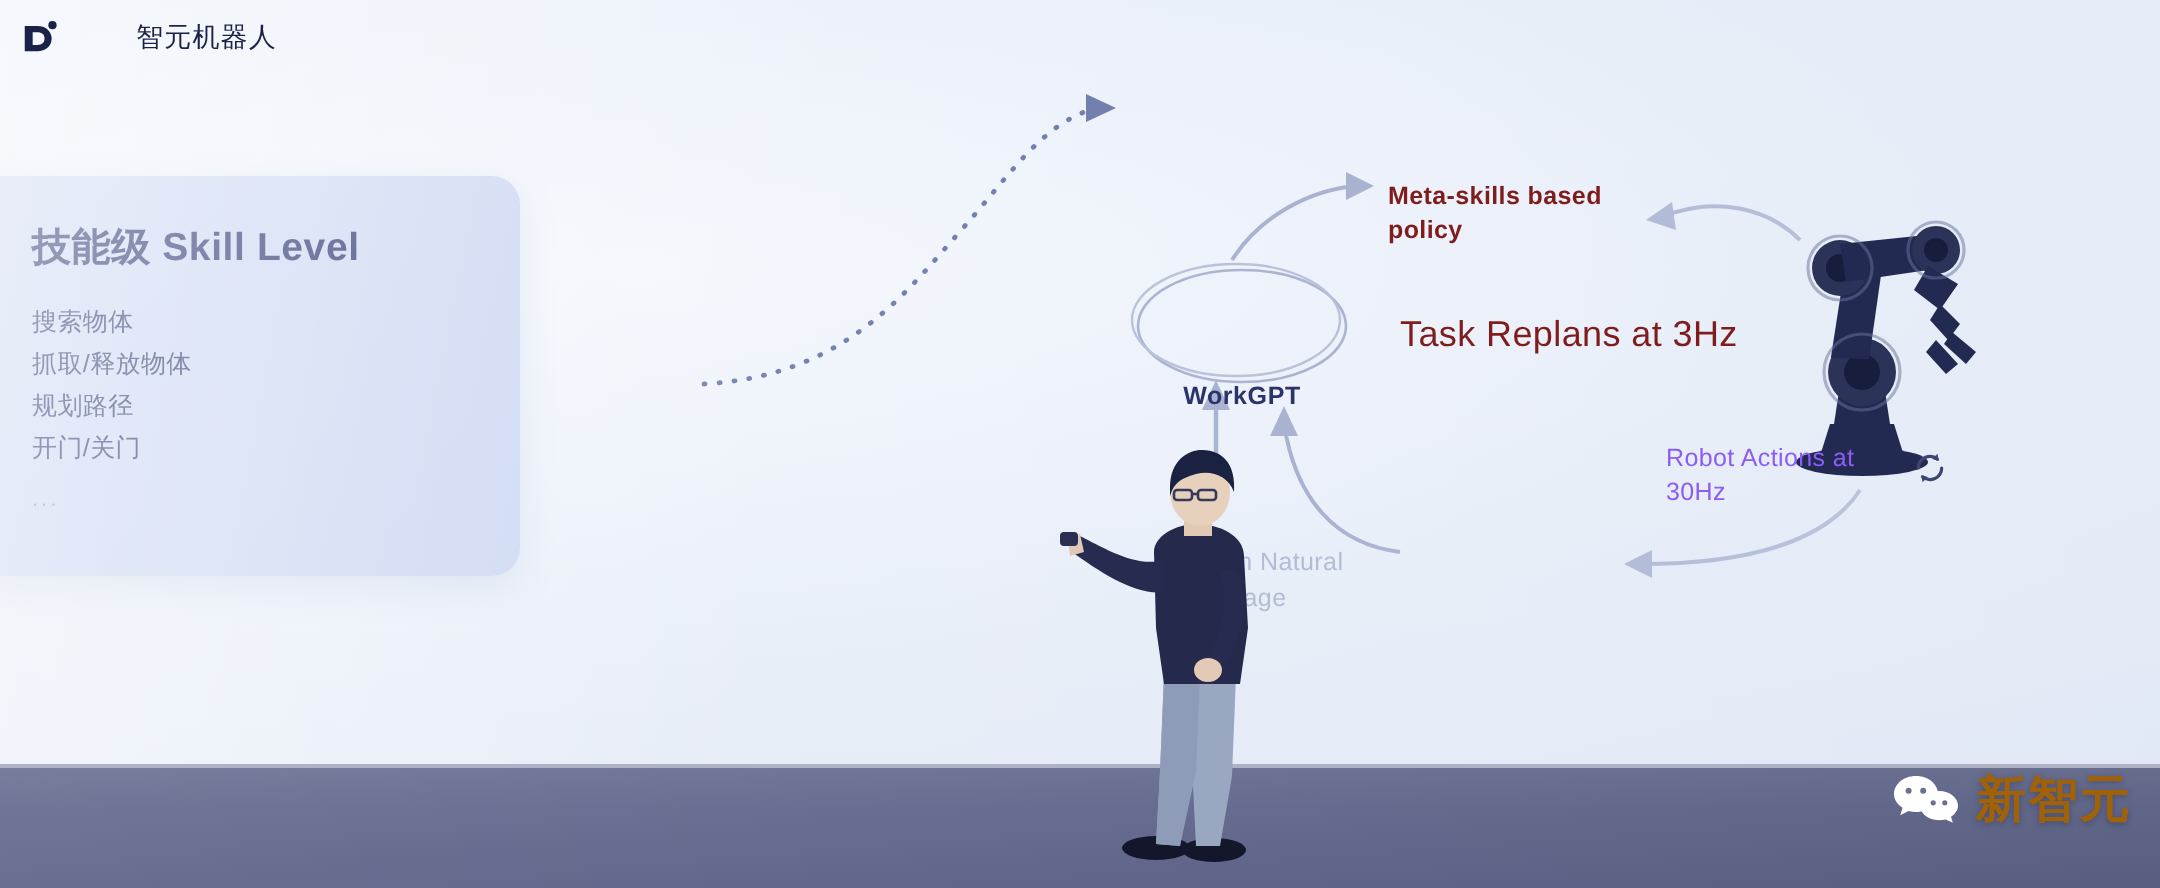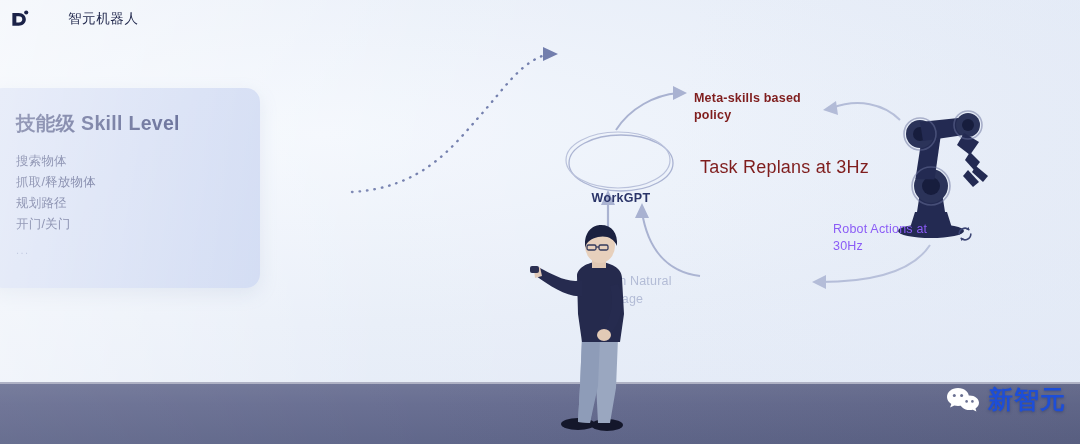--- a/index.html
+++ b/index.html
@@ -223,21 +223,21 @@
     position: absolute;
     right: 14px; bottom: 28px;
     display: flex;
     align-items: center;
     gap: 8px;
     z-index: 15;
   }
   .wm-text {
     font-size: 25px;
     font-weight: 700;
-    color: #1d4ed8;
+    color: #a16207;
     letter-spacing: 1px;
     text-shadow: 0 1px 3px rgba(40,46,80,0.45);
     white-space: nowrap;
   }
   .wm-icon { width: 34px; height: 28px; display:block; }
 </style>
 </head>
 <body>
 
 <div class="stage">

